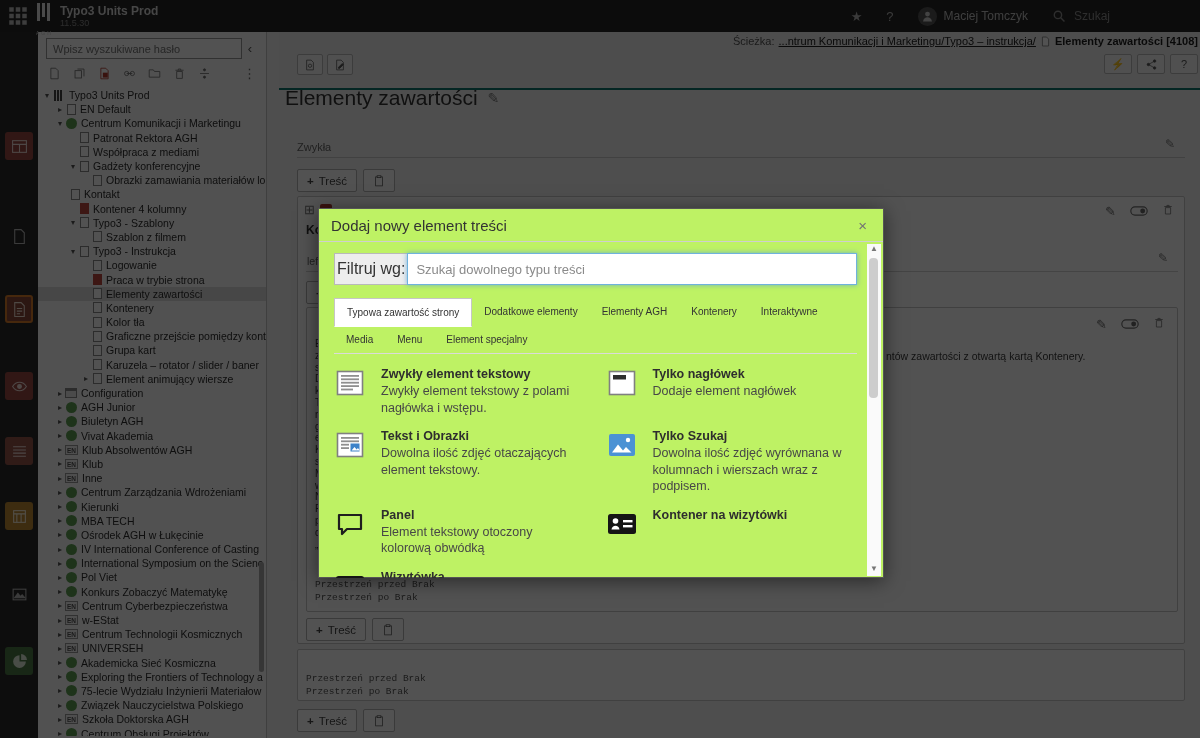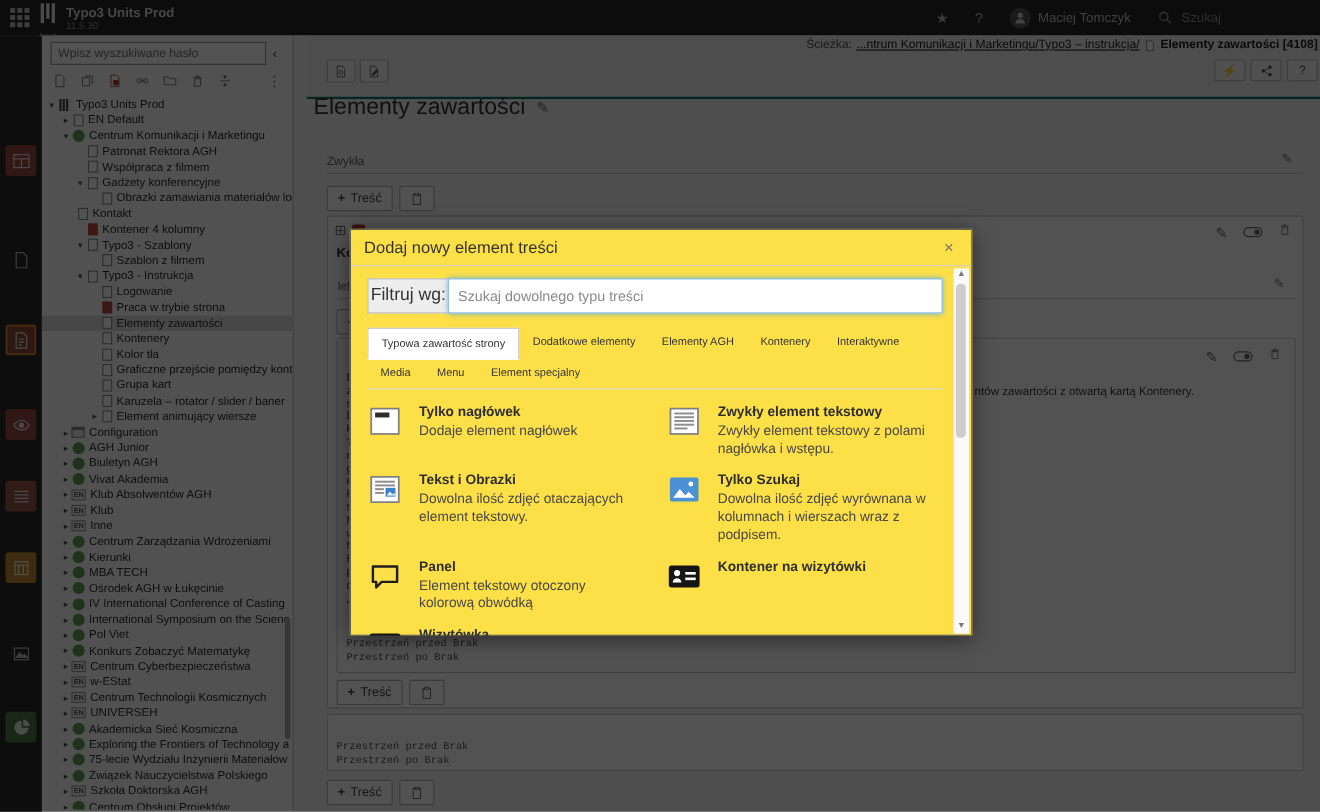--- a/index.html
+++ b/index.html
@@ -94,21 +94,21 @@
   .hdr-type .redsq { width:12px; height:12px; background:#b23b2f; border-radius:2px; }
   .cont-title { position:absolute; left:8px; top:26px; font-weight:bold; font-size:12px; color:#333; }
   .cont-col { position:absolute; left:9px; top:58px; font-size:10.5px; color:#666; }
   .inner-divider { position:absolute; left:8px; top:74px; width:872px; border-top:1px solid #d4d4d4; }
   .preview { position:absolute; left:8px; top:30px; font-size:10px; line-height:11.8px; color:#3a3a3a; }
   .preview-right { position:absolute; left:579px; top:42px; font-size:10.5px; color:#3a3a3a; }
   .mono { font-family:"Liberation Mono", monospace; font-size:9.5px; color:#555; line-height:13px; }
 
   
   .backdrop { position:absolute; left:0; top:0; width:1200px; height:738px; background:rgba(0,0,0,0.68); z-index:40; }
-  .modal { position:absolute; left:318px; top:208px; width:566px; height:370px; background:#fde047; z-index:50; box-shadow:0 3px 18px rgba(0,0,0,.5); border:1px solid #555; }
+  .modal { position:absolute; left:318px; top:208px; width:566px; height:370px; background:#bef264; z-index:50; box-shadow:0 3px 18px rgba(0,0,0,.5); border:1px solid #555; }
   .modal-hd { height:33px; border-bottom:1px solid #cfcfcf; display:flex; align-items:center; padding:0 12px; }
   .modal-hd .t { font-size:15px; color:#333; flex:1; }
   .modal-hd .x { font-size:15px; color:#737373; cursor:pointer; padding:2px 4px; }
   .modal-bd { position:relative; height:336px; padding:11px 26px 8px 15px; overflow:hidden; }
   .filter-row { display:flex; height:32px; }
   .filter-label { background:#ededed; border:1px solid #b9b9b9; border-right:none; font-size:16px; color:#333; display:flex; align-items:center; padding:0 2px; white-space:nowrap; }
   .filter-input { flex:1; border:1px solid #6fb2dd; box-shadow:0 0 5px rgba(90,160,215,.8); font-size:13px; padding:0 8px; color:#333; outline:none; font-family:"Liberation Sans",sans-serif; }
   .filter-input::placeholder { color:#8a8a8a; }
   .tabs { display:flex; flex-wrap:wrap; margin-top:13px; border-bottom:1px solid #dadada; padding-bottom:0; }
   .tab { font-size:10px; color:#333; padding:8px 12px; cursor:pointer; white-space:nowrap; }
@@ -277,21 +277,21 @@
           <span>Centrum Komunikacji i Marketingu</span>
         </div>
         <div class="trow" style="padding-left: 30px;">
           <span class="chev"></span>
           <span class="ticon page"></span>
           <span>Patronat Rektora AGH</span>
         </div>
         <div class="trow" style="padding-left: 30px;">
           <span class="chev"></span>
           <span class="ticon page"></span>
-          <span>Współpraca z filmem</span>
+          <span>Współpraca z mediami</span>
         </div>
         <div class="trow" style="padding-left: 30px;">
           <span class="chev">▾</span>
           <span class="ticon page"></span>
           <span>Gadżety konferencyjne</span>
         </div>
         <div class="trow" style="padding-left: 43px;">
           <span class="chev"></span>
           <span class="ticon page"></span>
           <span>Obrazki zamawiania materiałów lo</span>
@@ -674,41 +674,41 @@
           <span class="tab">Kontenery</span>
           <span class="tab">Interaktywne</span>
           <span class="tab">Media</span>
           <span class="tab">Menu</span>
           <span class="tab">Element specjalny</span>
         </div>
       <div class="grid" id="modalgrid">
           <div class="citem">
             <span class="cicon"><svg viewBox="0 0 32 32">
                 <rect x="3.5" y="4.5" width="25" height="23" fill="#fff" stroke="#808080" stroke-width="1.6"></rect>
-                <rect x="7" y="8" width="13" height="4.5" fill="#2e2e2e"></rect>
-              </svg></span>
-            <div>
-              <div class="tt">Tylko nagłówek</div>
-              <div class="dd">Dodaje element nagłówek</div>
-            </div>
-          </div>
-          <div class="citem">
-            <span class="cicon"><svg viewBox="0 0 32 32">
-                <rect x="3.5" y="4.5" width="25" height="23" fill="#fff" stroke="#808080" stroke-width="1.6"></rect>
                 <g fill="#8f8f8f">
                   <rect x="7" y="8" width="18" height="1.8"></rect>
                   <rect x="7" y="11.4" width="18" height="1.8"></rect>
                   <rect x="7" y="14.8" width="18" height="1.8"></rect>
                   <rect x="7" y="18.2" width="18" height="1.8"></rect>
                   <rect x="7" y="21.6" width="12" height="1.8"></rect>
                 </g>
               </svg></span>
             <div>
               <div class="tt">Zwykły element tekstowy</div>
               <div class="dd">Zwykły element tekstowy z polami nagłówka i wstępu.</div>
+            </div>
+          </div>
+          <div class="citem">
+            <span class="cicon"><svg viewBox="0 0 32 32">
+                <rect x="3.5" y="4.5" width="25" height="23" fill="#fff" stroke="#808080" stroke-width="1.6"></rect>
+                <rect x="7" y="8" width="13" height="4.5" fill="#2e2e2e"></rect>
+              </svg></span>
+            <div>
+              <div class="tt">Tylko nagłówek</div>
+              <div class="dd">Dodaje element nagłówek</div>
             </div>
           </div>
           <div class="citem">
             <span class="cicon"><svg viewBox="0 0 32 32">
                 <rect x="3.5" y="4.5" width="25" height="23" fill="#fff" stroke="#808080" stroke-width="1.6"></rect>
                 <g fill="#8f8f8f">
                   <rect x="7" y="8" width="18" height="1.8"></rect>
                   <rect x="7" y="11.4" width="18" height="1.8"></rect>
                   <rect x="7" y="14.8" width="8" height="1.8"></rect>
                   <rect x="7" y="18.2" width="8" height="1.8"></rect>

